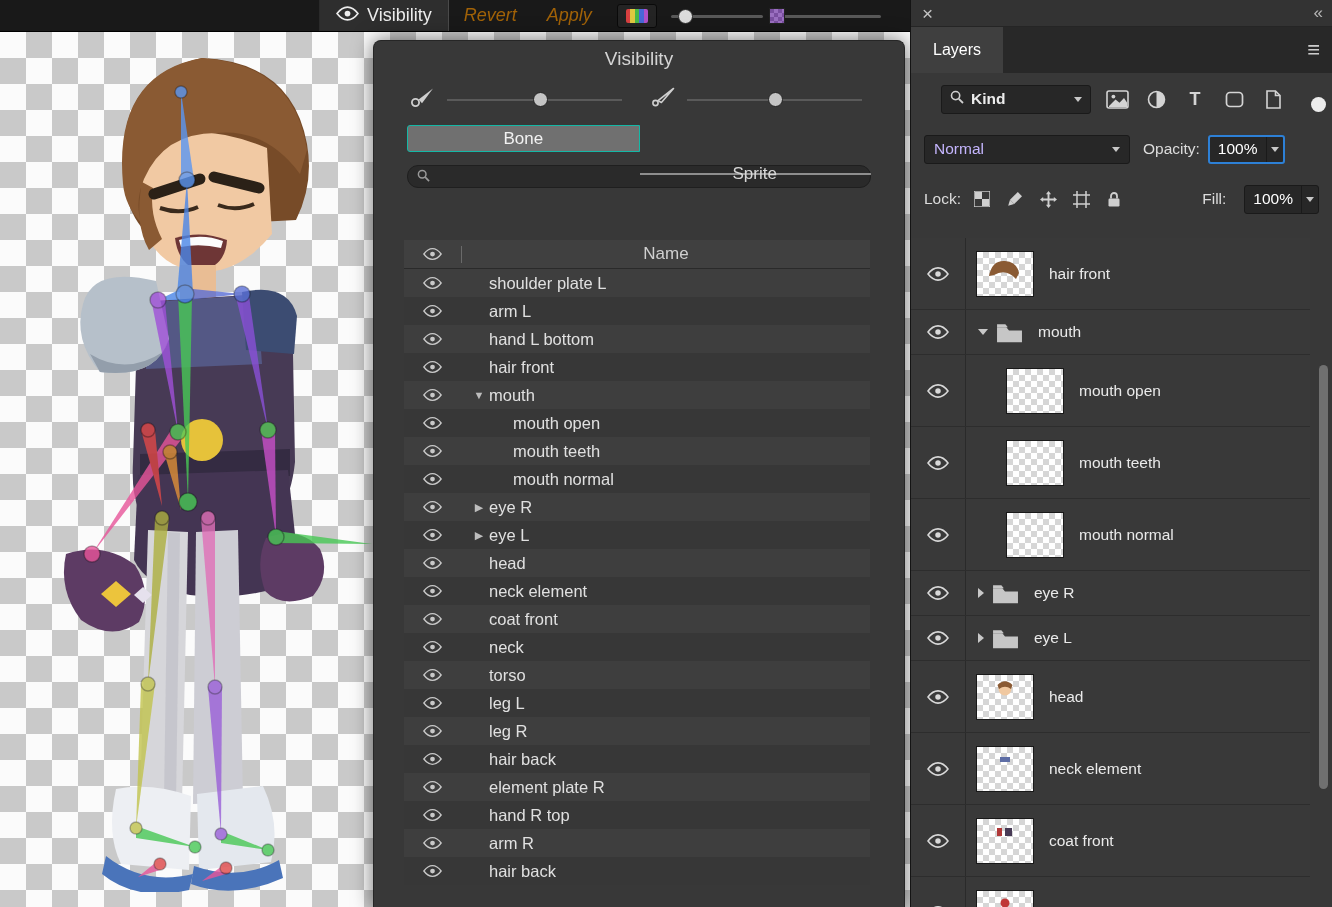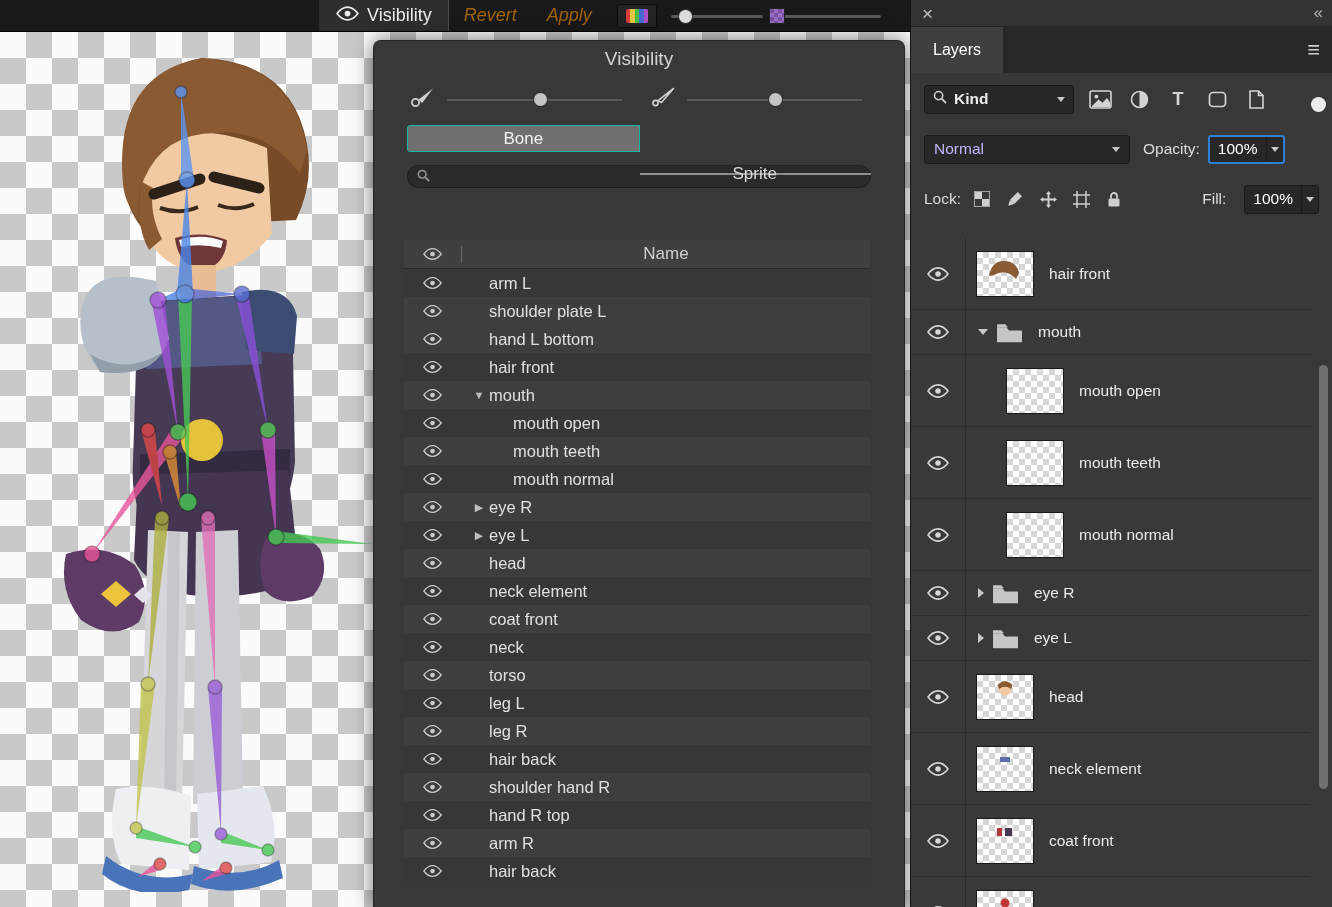--- a/index.html
+++ b/index.html
@@ -83,21 +83,21 @@
     background:#383838; border-left:1px solid #141414; z-index:7; }
   .lp-topbar { height:27px; background:#333; border-bottom:1px solid #252525;
     display:flex; align-items:center; justify-content:space-between; padding:0 11px; }
   .lp-close { color:#c4c4c4; font-size:19px; line-height:1; cursor:pointer; }
   .lp-collapse { color:#b8b8b8; font-size:17px; cursor:pointer; letter-spacing:-2px; }
   .lp-tabbar { height:46px; background:#282828; display:flex; align-items:stretch; }
   .lp-tab { display:flex; align-items:center; padding:0 22px; background:#3f3f3f;
     color:#ffffff; font-size:16px; cursor:pointer; }
   .lp-menu { margin-left:auto; display:flex; align-items:center; padding:0 12px;
     color:#cccccc; font-size:22px; cursor:pointer; }
-  .lp-filter { height:52px; display:flex; align-items:center; padding:0 13px; gap:13px; }
+  .lp-filter { height:52px; display:flex; align-items:center; padding:0 30px; gap:13px; }
   .lp-kind { width:150px; height:29px; background:#272727; border:1px solid #1a1a1a; border-radius:3px;
     display:flex; align-items:center; gap:7px; padding:0 8px; cursor:pointer; }
   .lp-kind .k-label { color:#ececec; font-size:15.5px; font-weight:bold; }
   .chev-down { width:0; height:0; border-left:4.5px solid transparent; border-right:4.5px solid transparent;
     border-top:5.5px solid #c8c8c8; margin-left:auto; }
   .lp-ficon { display:flex; align-items:center; justify-content:center; width:26px; height:26px; cursor:pointer; }
   .lp-ficon.type-t { color:#d4d4d4; font-size:18px; font-weight:bold; }
   .lp-fdot { position:absolute; right:6px; top:97px; width:15px; height:15px; border-radius:50%; background:#ececec; }
   .lp-blend { height:48px; display:flex; align-items:center; padding:0 13px; }
   .lp-select { width:206px; height:29px; background:#272727; border:1px solid #1a1a1a; border-radius:3px;
@@ -295,42 +295,42 @@
       <span class="vh-eye">
         <svg width="19" height="14" viewBox="0 0 24 17">
             <path d="M12 1.8C6.6 1.8 2.6 6.5 1.1 8.5c1.5 2 5.5 6.7 10.9 6.7s9.4-4.7 10.9-6.7C21.4 6.5 17.4 1.8 12 1.8z" fill="none" stroke="#c8c8c8" stroke-width="1.7"></path>
             <circle cx="12" cy="8.5" r="3" fill="#c8c8c8"></circle>
           </svg>
       </span>
       <span class="vh-div"></span>
       <span class="vh-name">Name</span>
     </div>
     <div class="vis-rows">
+        <div class="vis-row">
+          <span class="vr-eye">
+            <svg width="19" height="14" viewBox="0 0 24 17">
+              <path d="M12 1.8C6.6 1.8 2.6 6.5 1.1 8.5c1.5 2 5.5 6.7 10.9 6.7s9.4-4.7 10.9-6.7C21.4 6.5 17.4 1.8 12 1.8z" fill="none" stroke="#c8c8c8" stroke-width="1.7"></path>
+              <circle cx="12" cy="8.5" r="3" fill="#c8c8c8"></circle>
+            </svg>
+          </span>
+          <span class="vr-body" style="padding-left:8px">
+            <span class="vr-tri"></span>
+            <span class="vr-label">shoulder plate L</span>
+          </span>
+        </div>
         <div class="vis-row odd">
           <span class="vr-eye">
             <svg width="19" height="14" viewBox="0 0 24 17">
               <path d="M12 1.8C6.6 1.8 2.6 6.5 1.1 8.5c1.5 2 5.5 6.7 10.9 6.7s9.4-4.7 10.9-6.7C21.4 6.5 17.4 1.8 12 1.8z" fill="none" stroke="#c8c8c8" stroke-width="1.7"></path>
               <circle cx="12" cy="8.5" r="3" fill="#c8c8c8"></circle>
             </svg>
           </span>
           <span class="vr-body" style="padding-left:8px">
             <span class="vr-tri"></span>
             <span class="vr-label">arm L</span>
-          </span>
-        </div>
-        <div class="vis-row">
-          <span class="vr-eye">
-            <svg width="19" height="14" viewBox="0 0 24 17">
-              <path d="M12 1.8C6.6 1.8 2.6 6.5 1.1 8.5c1.5 2 5.5 6.7 10.9 6.7s9.4-4.7 10.9-6.7C21.4 6.5 17.4 1.8 12 1.8z" fill="none" stroke="#c8c8c8" stroke-width="1.7"></path>
-              <circle cx="12" cy="8.5" r="3" fill="#c8c8c8"></circle>
-            </svg>
-          </span>
-          <span class="vr-body" style="padding-left:8px">
-            <span class="vr-tri"></span>
-            <span class="vr-label">shoulder plate L</span>
           </span>
         </div>
         <div class="vis-row">
           <span class="vr-eye">
             <svg width="19" height="14" viewBox="0 0 24 17">
               <path d="M12 1.8C6.6 1.8 2.6 6.5 1.1 8.5c1.5 2 5.5 6.7 10.9 6.7s9.4-4.7 10.9-6.7C21.4 6.5 17.4 1.8 12 1.8z" fill="none" stroke="#c8c8c8" stroke-width="1.7"></path>
               <circle cx="12" cy="8.5" r="3" fill="#c8c8c8"></circle>
             </svg>
           </span>
           <span class="vr-body" style="padding-left:8px">
@@ -520,21 +520,21 @@
         </div>
         <div class="vis-row">
           <span class="vr-eye">
             <svg width="19" height="14" viewBox="0 0 24 17">
               <path d="M12 1.8C6.6 1.8 2.6 6.5 1.1 8.5c1.5 2 5.5 6.7 10.9 6.7s9.4-4.7 10.9-6.7C21.4 6.5 17.4 1.8 12 1.8z" fill="none" stroke="#c8c8c8" stroke-width="1.7"></path>
               <circle cx="12" cy="8.5" r="3" fill="#c8c8c8"></circle>
             </svg>
           </span>
           <span class="vr-body" style="padding-left:8px">
             <span class="vr-tri"></span>
-            <span class="vr-label">shoulder hand R</span>
+            <span class="vr-label">element plate R</span>
           </span>
         </div>
         <div class="vis-row odd">
           <span class="vr-eye">
             <svg width="19" height="14" viewBox="0 0 24 17">
               <path d="M12 1.8C6.6 1.8 2.6 6.5 1.1 8.5c1.5 2 5.5 6.7 10.9 6.7s9.4-4.7 10.9-6.7C21.4 6.5 17.4 1.8 12 1.8z" fill="none" stroke="#c8c8c8" stroke-width="1.7"></path>
               <circle cx="12" cy="8.5" r="3" fill="#c8c8c8"></circle>
             </svg>
           </span>
           <span class="vr-body" style="padding-left:8px">

